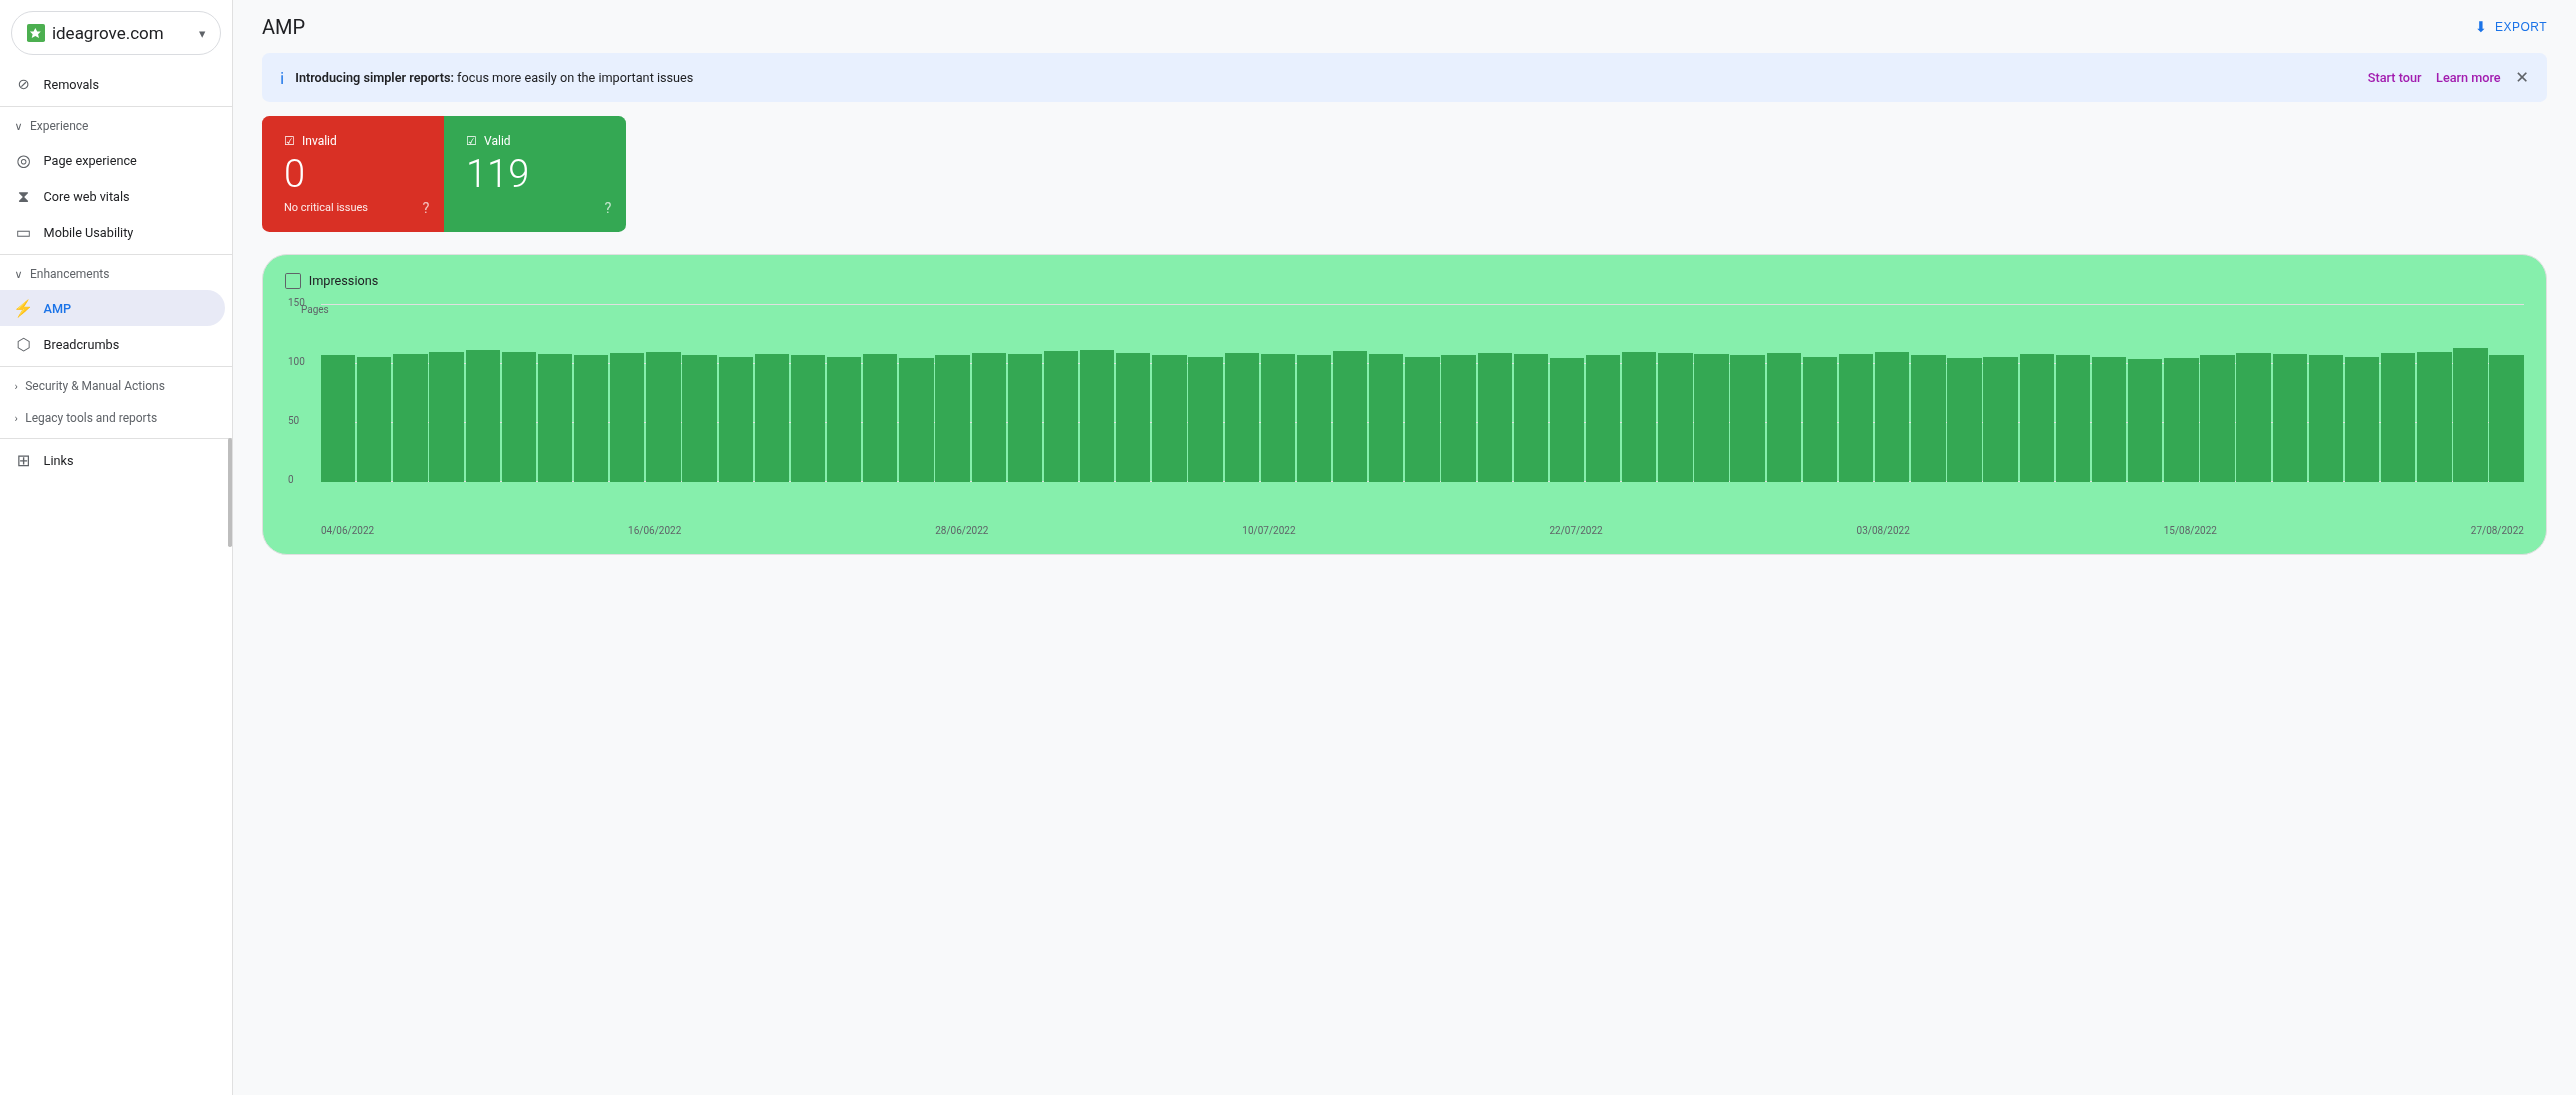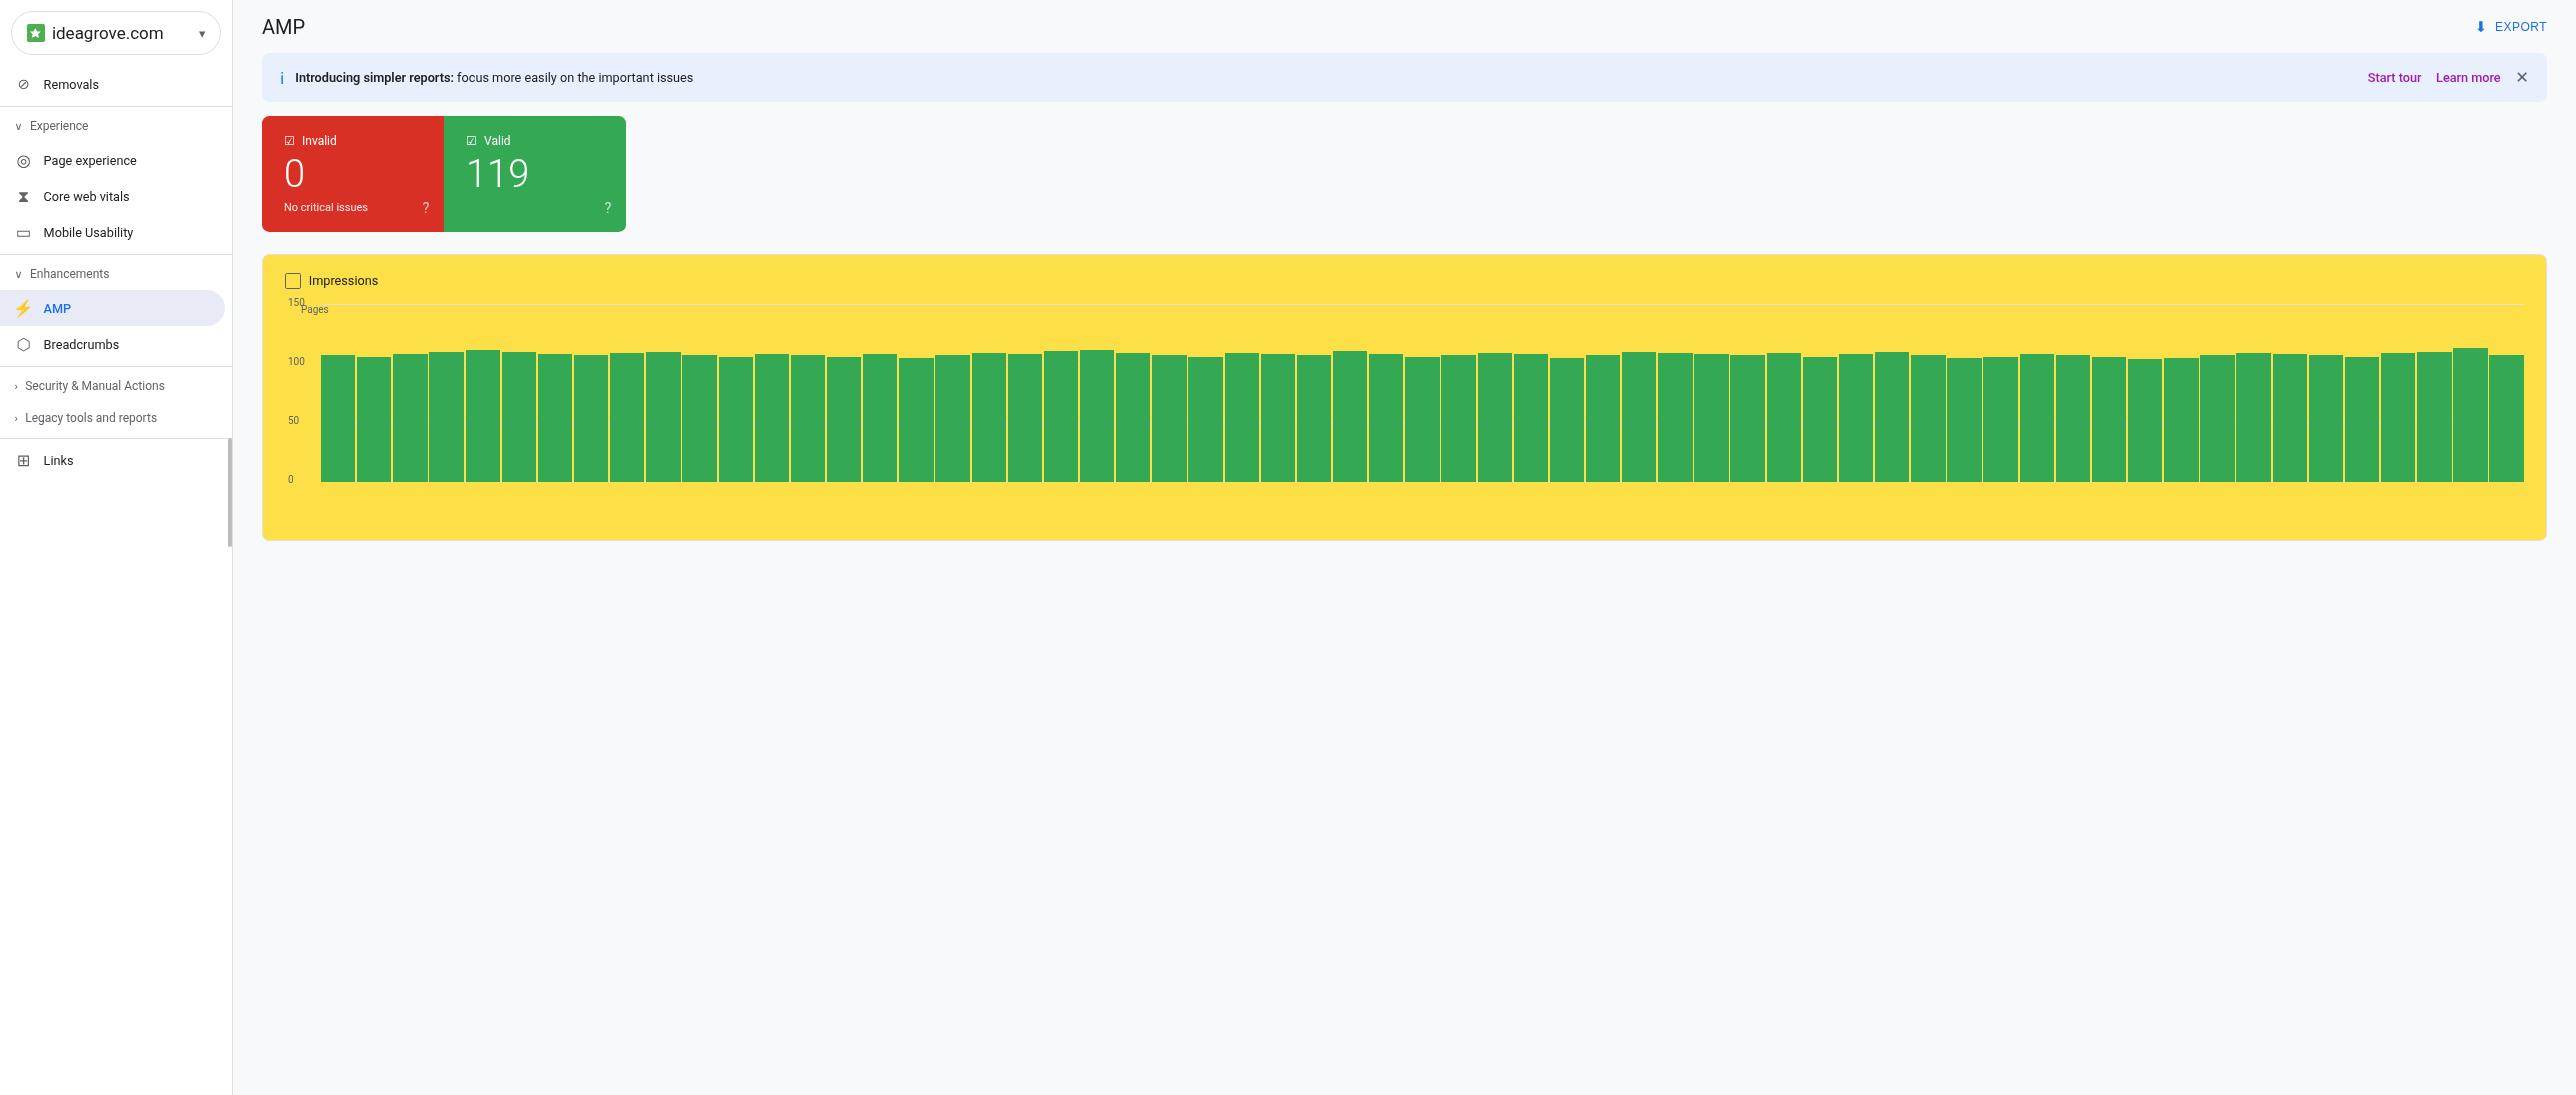--- a/index.html
+++ b/index.html
@@ -468,21 +468,21 @@
     <div class="status-card valid">
       <div class="card-header">
         <span>☑</span>
         <span>Valid</span>
       </div>
       <div class="card-number">119</div>
       <span class="card-help">?</span>
     </div>
   </div>
 
-  <div class="chart-section" style="margin: 0 29px 29px; background:#fde047;">
+  <div class="chart-section" style="margin: 0 29px 29px; background:#86efac;border-radius:25px;">
     <div class="impressions-toggle">
       <div class="checkbox"></div>
       <span class="chart-label">Impressions</span>
     </div>
 
     <div class="chart-container">
       <span class="y-axis-label">Pages</span>
 
       <div class="chart-area">
 
@@ -560,15 +560,25 @@
             <div class="bar" style="height: 127px;"></div>
             <div class="bar" style="height: 125px;"></div>
             <div class="bar" style="height: 129px;"></div>
             <div class="bar" style="height: 130px;"></div>
             <div class="bar" style="height: 134px;"></div>
             <div class="bar" style="height: 127px;"></div>
           </div>
       </div>
     </div>
 
+    <div class="x-axis" id="x-axis">
+    <span class="x-label">04/06/2022</span>
+        <span class="x-label">16/06/2022</span>
+        <span class="x-label">28/06/2022</span>
+        <span class="x-label">10/07/2022</span>
+        <span class="x-label">22/07/2022</span>
+        <span class="x-label">03/08/2022</span>
+        <span class="x-label">15/08/2022</span>
+        <span class="x-label">27/08/2022</span>
+      </div>
   </div>
 </div>
 
 
 </body></html>

